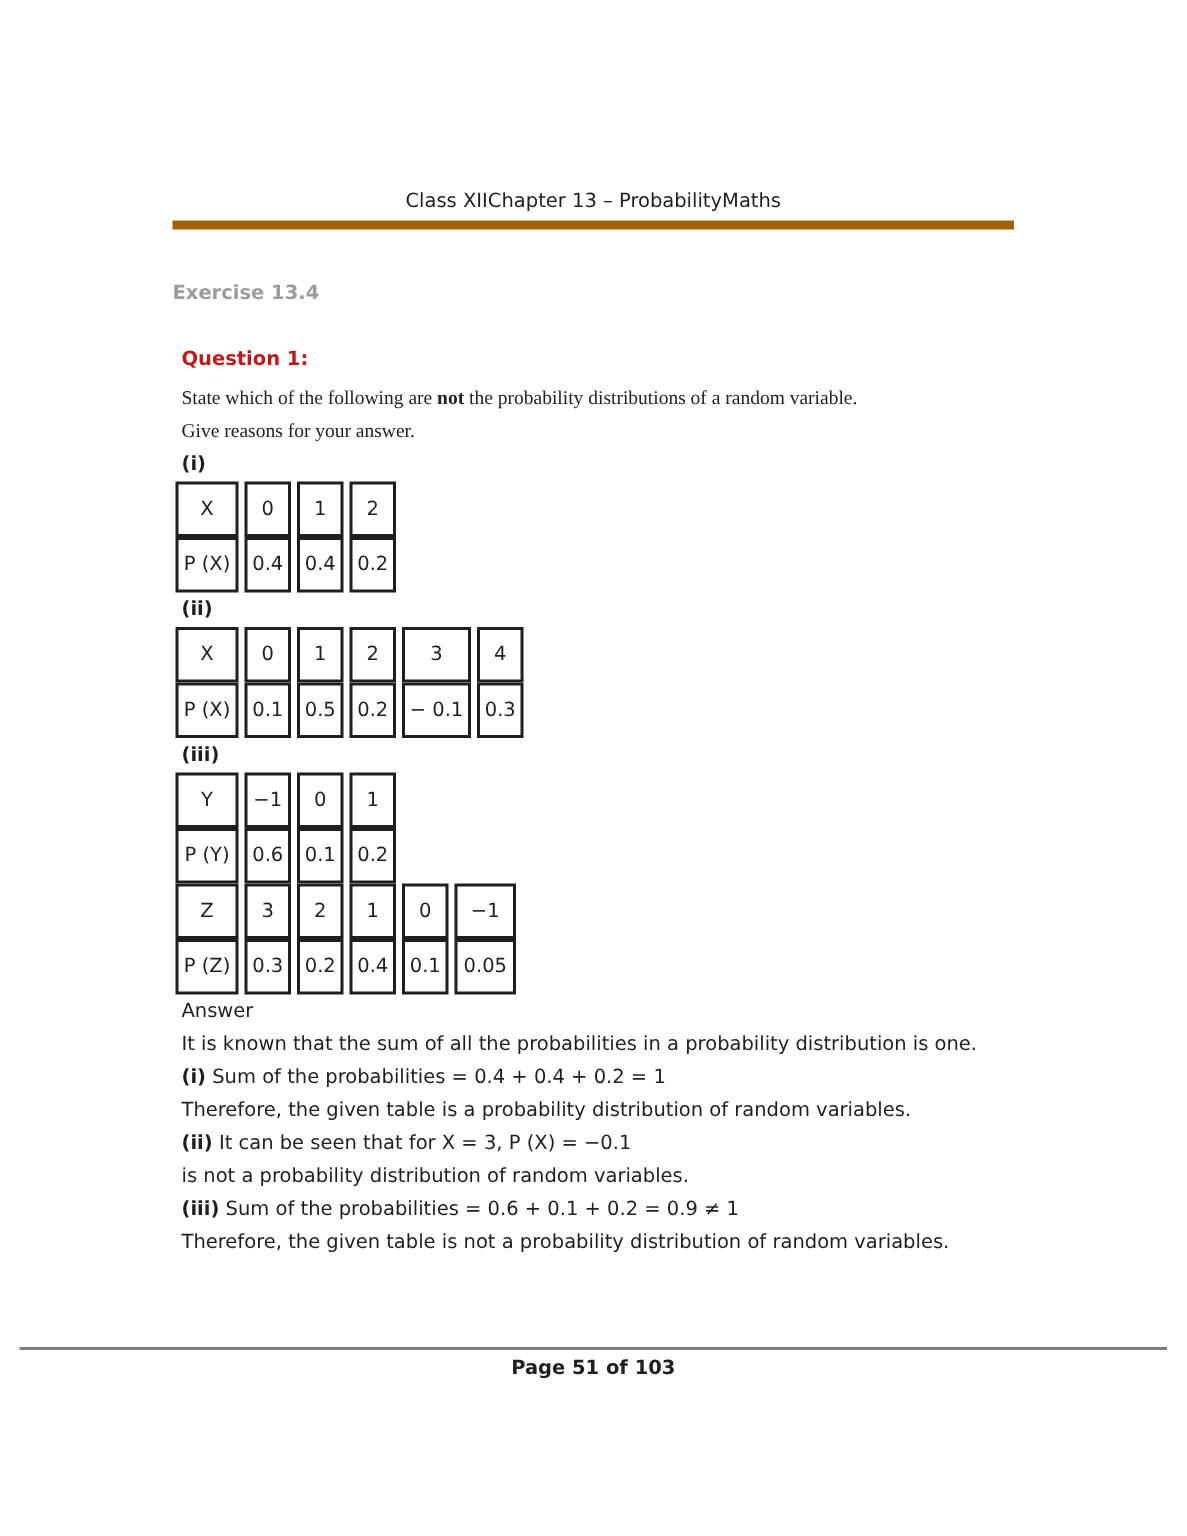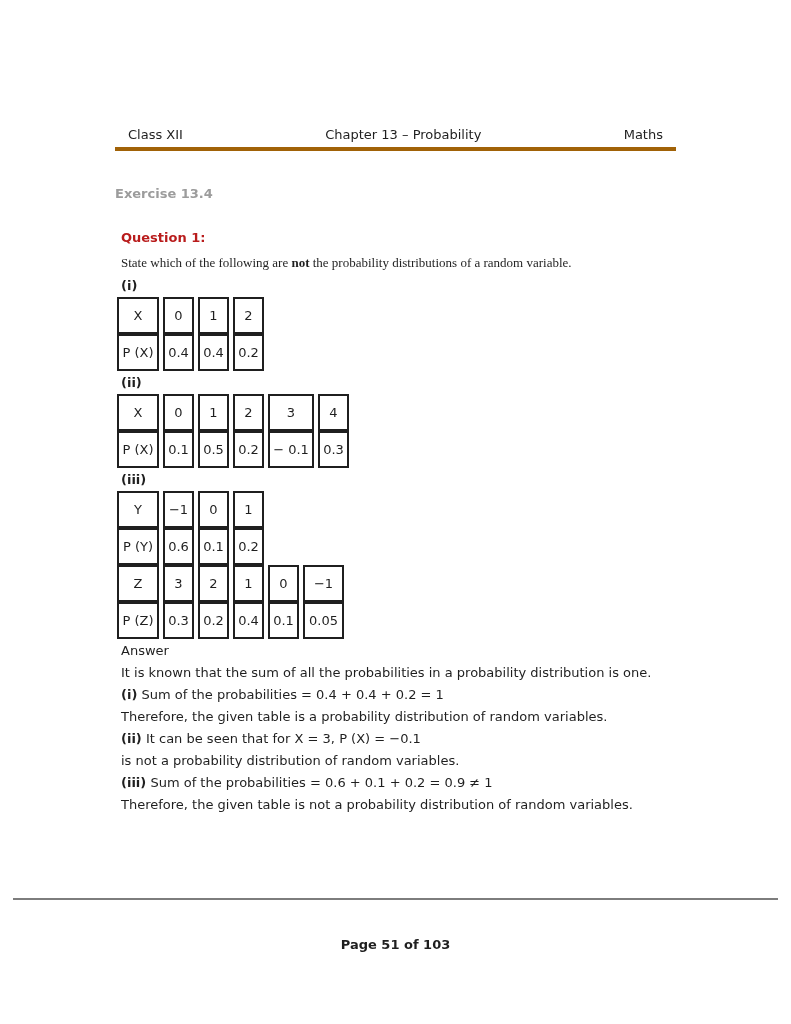--- a/index.html
+++ b/index.html
@@ -9,23 +9,23 @@
     position: relative;
     font-family: "DejaVu Sans", sans-serif;
     font-size: 13px;
     color: #1f1f1f;
     overflow: hidden;
   }
   .content { margin: 0 115px; width: 561px; }
 
   .header-row {
     display: flex;
-    justify-content: space-between;
+    justify-content: center;
     padding: 127px 13px 4px 13px;
-    border-bottom: 4px solid #a16207;
+    border-bottom: 6px solid #a16207;
     line-height: 16px;
   }
   .header-row span { white-space: nowrap; }
 
   .exercise-title {
     margin-top: 35px;
     text-align: left;
     font-weight: bold;
     color: #9c9c9c;
     line-height: 16px;
@@ -70,21 +70,21 @@
   .answer-heading { margin-top: 1px; line-height: 22px; padding-left: 6px; }
   .answer p { margin: 0; line-height: 22px; padding-left: 6px; white-space: nowrap; }
 
   .footer-rule {
     position: absolute;
     left: 13px; right: 13px; top: 898px;
     border-top: 2px solid #7d7d7d;
   }
   .footer-text {
     position: absolute;
-    top: 936px; left: 0; right: 0;
+    top: 904px; left: 0; right: 0;
     text-align: center;
     font-weight: bold;
     line-height: 17px;
   }
 </style>
 </head>
 <body>
 
 <div class="content">
 
@@ -93,20 +93,21 @@
     <span>Chapter 13 – Probability</span>
     <span>Maths</span>
   </div>
 
   <div class="exercise-title">Exercise 13.4</div>
 
   <div class="question-title">Question 1:</div>
 
   <div class="q-para">
     <p><span>State which of the following are </span><span class="bold">not</span><span> the probability distributions of a random variable.</span></p>
+    <p>Give reasons for your answer.</p>
   </div>
 
   <div class="section-label">(i)</div>
   <table class="dist">
     <tbody>
         <tr>
       <td class="w-label">X</td>
       <td class="w-sm">0</td>
       <td class="w-sm">1</td>
       <td class="w-sm">2</td>

